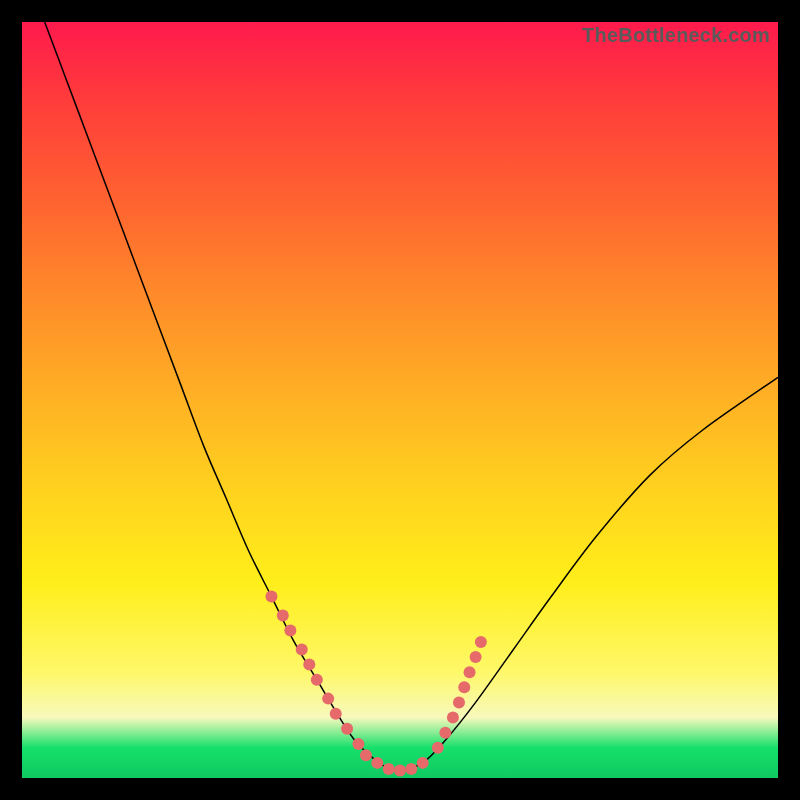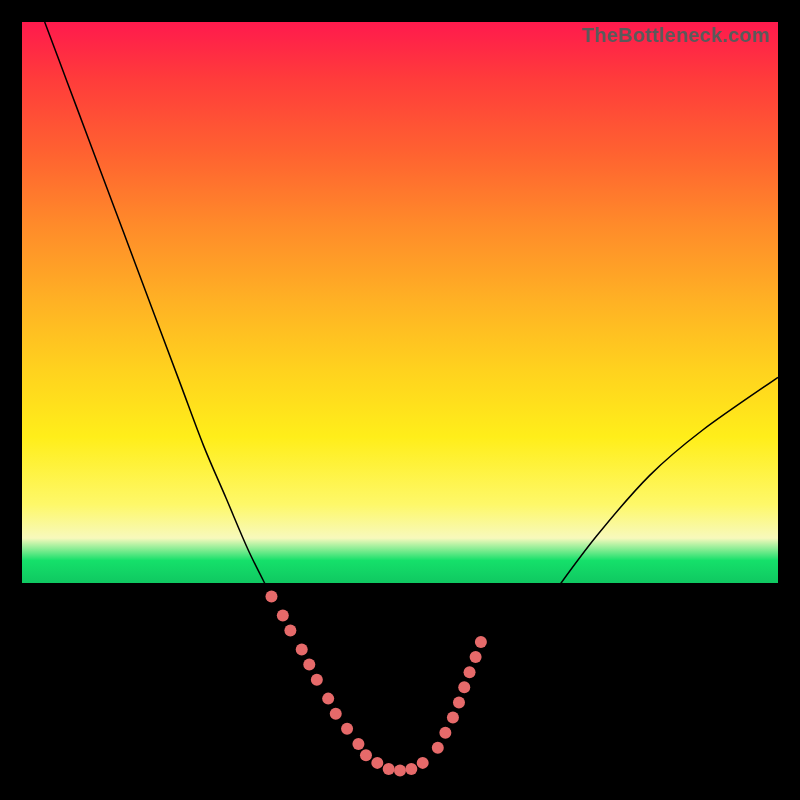--- a/index.html
+++ b/index.html
@@ -9,21 +9,21 @@
     height: 800px;
     background: #000;
     overflow: hidden;
     font-family: Arial, Helvetica, sans-serif;
   }
   .frame {
     position: absolute;
     left: 22px;
     top: 22px;
     width: 756px;
-    height: 561px;
+    height: 756px;
     background: linear-gradient(to bottom,
       #ff1a4d 0%,
       #ff3b3b 10%,
       #ff6430 24%,
       #ff8a2a 36%,
       #ffb224 50%,
       #ffd21e 62%,
       #ffee1a 74%,
       #fef869 86%,
       #f7f9bc 92%,

